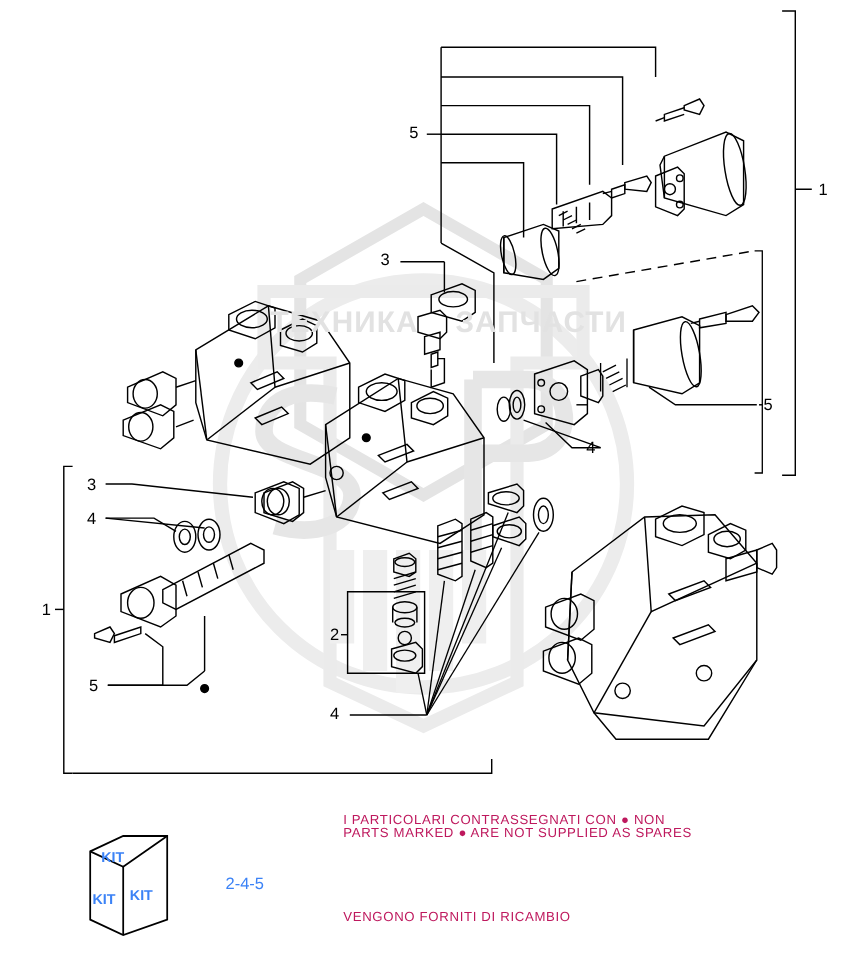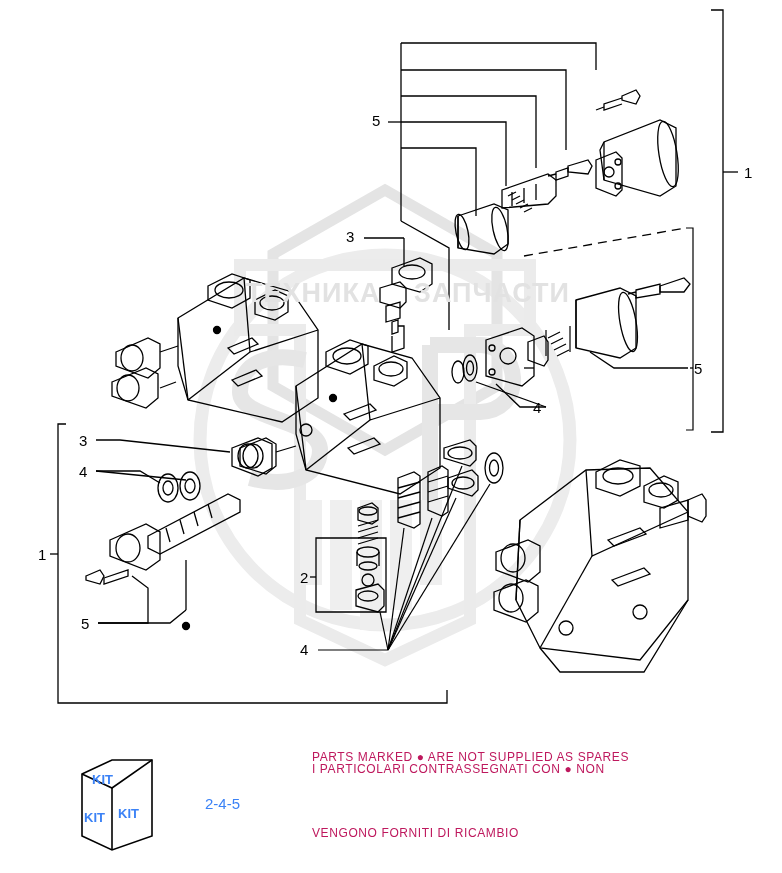--- a/index.html
+++ b/index.html
@@ -361,16 +361,16 @@
   <div class="callout" style="left:81px;  top:616px;">5</div>
   <div class="callout" style="left:300px; top:570px;">2</div>
   <div class="callout" style="left:300px; top:642px;">4</div>
 
   <div class="kit-label" style="left:92px; top:772px; font-size:13px; font-weight:bold;">KIT</div>
   <div class="kit-label" style="left:84px; top:810px; font-size:13px; font-weight:bold;">KIT</div>
   <div class="kit-label" style="left:118px; top:806px; font-size:13px; font-weight:bold;">KIT</div>
   <div class="kit-label" style="left:163px; top:795px;margin-left:42px;">2-4-5</div>
 
   <div class="legend" style="left:312px; top:750px;">PARTS MARKED  ●  ARE NOT SUPPLIED AS SPARES</div>
-  <div class="legend" style="left:312px; top:762px;">I  PARTICOLARI  CONTRASSEGNATI  CON  ●  NON</div>
+  <div class="legend" style="left:312px; top:738px;">I  PARTICOLARI  CONTRASSEGNATI  CON  ●  NON</div>
   <div class="legend" style="left:312px; top:826px;">VENGONO FORNITI DI RICAMBIO</div>
 
 </div>
 
 </body></html>

